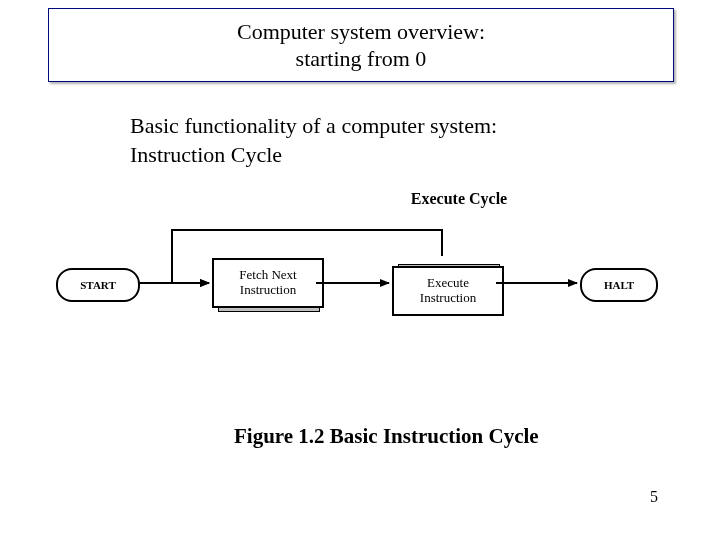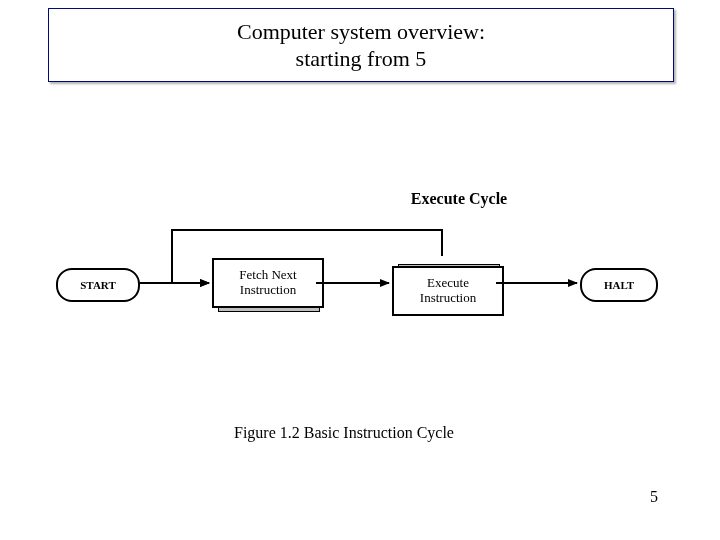--- a/index.html
+++ b/index.html
@@ -3,37 +3,41 @@
 <meta charset="utf-8">
 <style>
   html,body{margin:0;padding:0;width:720px;height:540px;background:#fff;font-family:"Comic Sans MS","Segoe Script",cursive;color:#000;}
   .slide{position:relative;width:720px;height:528px;}
   .title-box{position:absolute;left:48px;top:8px;width:624px;height:72px;border:1px solid #000a7a;box-shadow:2px 2px 2px rgba(0,0,0,.3);text-align:center;display:flex;flex-direction:column;justify-content:center;font-size:22px;line-height:1.25;}
   .body-text{position:absolute;left:130px;top:112px;width:520px;font-size:22px;line-height:1.3;}
   .page-num{position:absolute;right:62px;bottom:22px;font-size:16px;}
   
   .figure{position:absolute;left:44px;top:190px;width:632px;height:300px;font-family:"Times New Roman",serif;}
   .flabel{position:absolute;font-weight:bold;font-size:16px;text-align:center;}
-  .caption{position:absolute;font-weight:normal;font-size:16px;}
+  .caption{position:absolute;font-weight:bold;font-size:21px;}
   
   .term{position:absolute;height:30px;border:2px solid #000;border-radius:16px;background:#fff;display:flex;align-items:center;justify-content:center;font-family:"Times New Roman",serif;font-weight:bold;font-size:11px;}
   
   .proc-sh{position:absolute;background:#bfbfbf;border:1px solid #000;}
   .proc{position:absolute;background:#fff;border:2px solid #000;display:flex;align-items:center;justify-content:center;text-align:center;font-family:"Times New Roman",serif;font-weight:normal;font-size:13px;line-height:1.15;padding:0 4px;}
   svg.arrows{position:absolute;left:0;top:0;width:632px;height:300px;overflow:visible;}
 </style>
 </head>
 <body>
 <div class="slide">
 
   <div class="title-box">
     <div>Computer system overview:</div>
-    <div>starting from 5</div>
+    <div>starting from 0</div>
   </div>
 
+  <div class="body-text">
+    <div>Basic functionality of a computer system:</div>
+    <div>Instruction Cycle</div>
+  </div>
 
   <div class="figure">
 
     <div class="flabel" style="left:335px;top:0;width:160px;">Execute Cycle</div>
 
     <div class="term" style="left:12px;top:78px;width:80px;">START</div>
 
     <div class="proc-sh" style="left:174px;top:74px;width:100px;height:46px;"></div>
     <div class="proc" style="left:168px;top:68px;width:100px;height:46px;">Fetch Next<br>Instruction</div>
 

